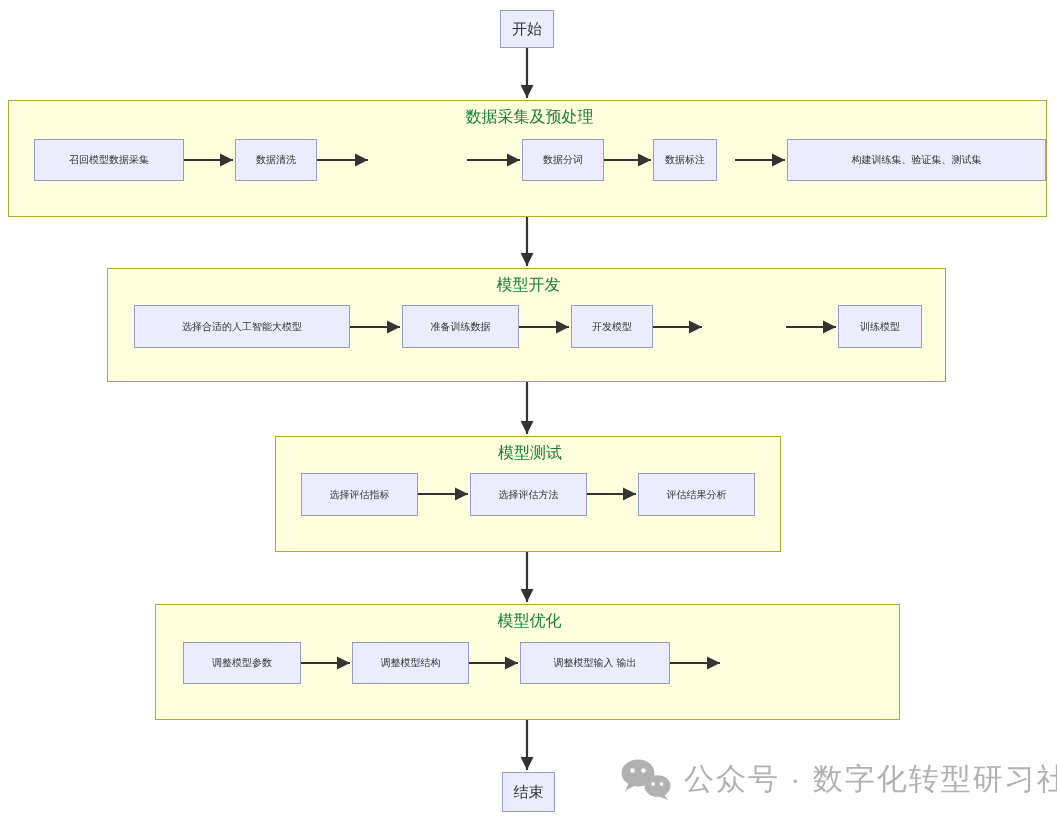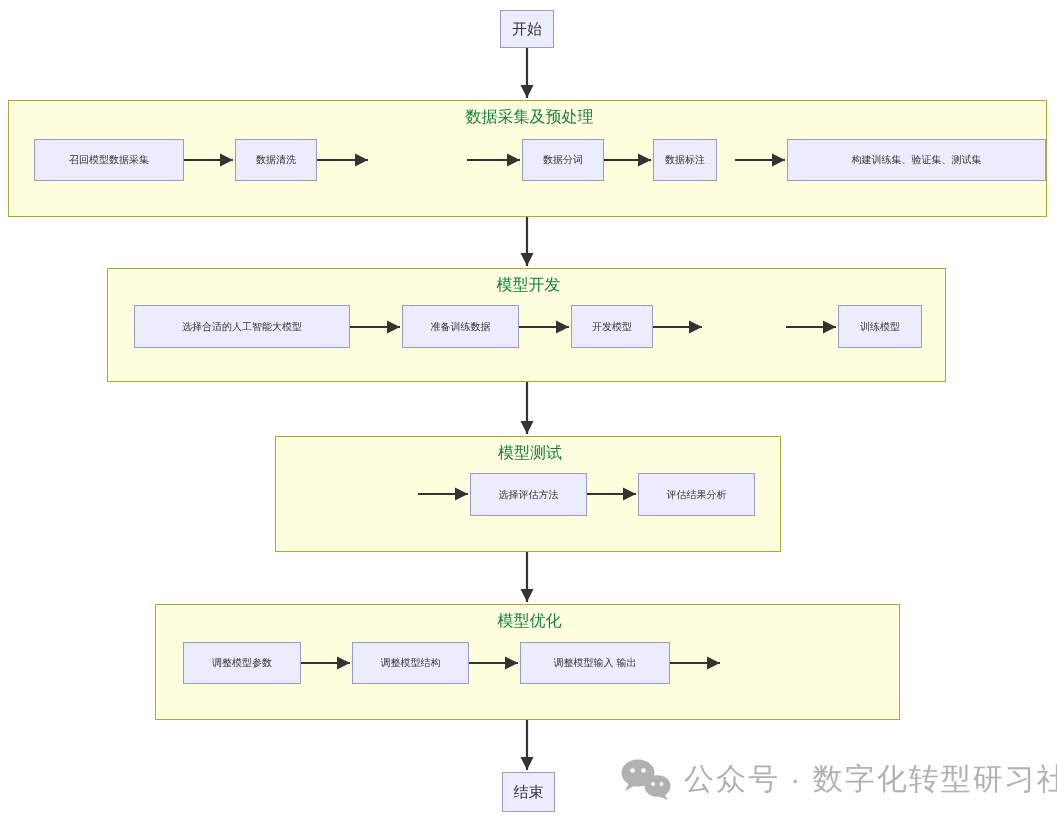--- a/index.html
+++ b/index.html
@@ -122,20 +122,21 @@
     <div class="cluster-title">模型开发</div>
   </div>
   <div class="node" style="left:134px;top:305px;width:216px;height:43px">选择合适的人工智能大模型</div>
   <div class="node" style="left:402px;top:305px;width:117px;height:43px">准备训练数据</div>
   <div class="node" style="left:571px;top:305px;width:82px;height:43px">开发模型</div>
   <div class="node" style="left:838px;top:305px;width:84px;height:43px">训练模型</div>
 
   <div class="cluster" style="left:275px;top:436px;width:506px;height:116px">
     <div class="cluster-title">模型测试</div>
   </div>
+  <div class="node" style="left:301px;top:473px;width:117px;height:43px">选择评估指标</div>
   <div class="node" style="left:470px;top:473px;width:117px;height:43px">选择评估方法</div>
   <div class="node" style="left:638px;top:473px;width:117px;height:43px">评估结果分析</div>
 
   <div class="cluster" style="left:155px;top:604px;width:745px;height:116px">
     <div class="cluster-title">模型优化</div>
   </div>
   <div class="node" style="left:183px;top:642px;width:118px;height:42px">调整模型参数</div>
   <div class="node" style="left:352px;top:642px;width:117px;height:42px">调整模型结构</div>
   <div class="node" style="left:520px;top:642px;width:150px;height:42px">调整模型输入 输出</div>
 

